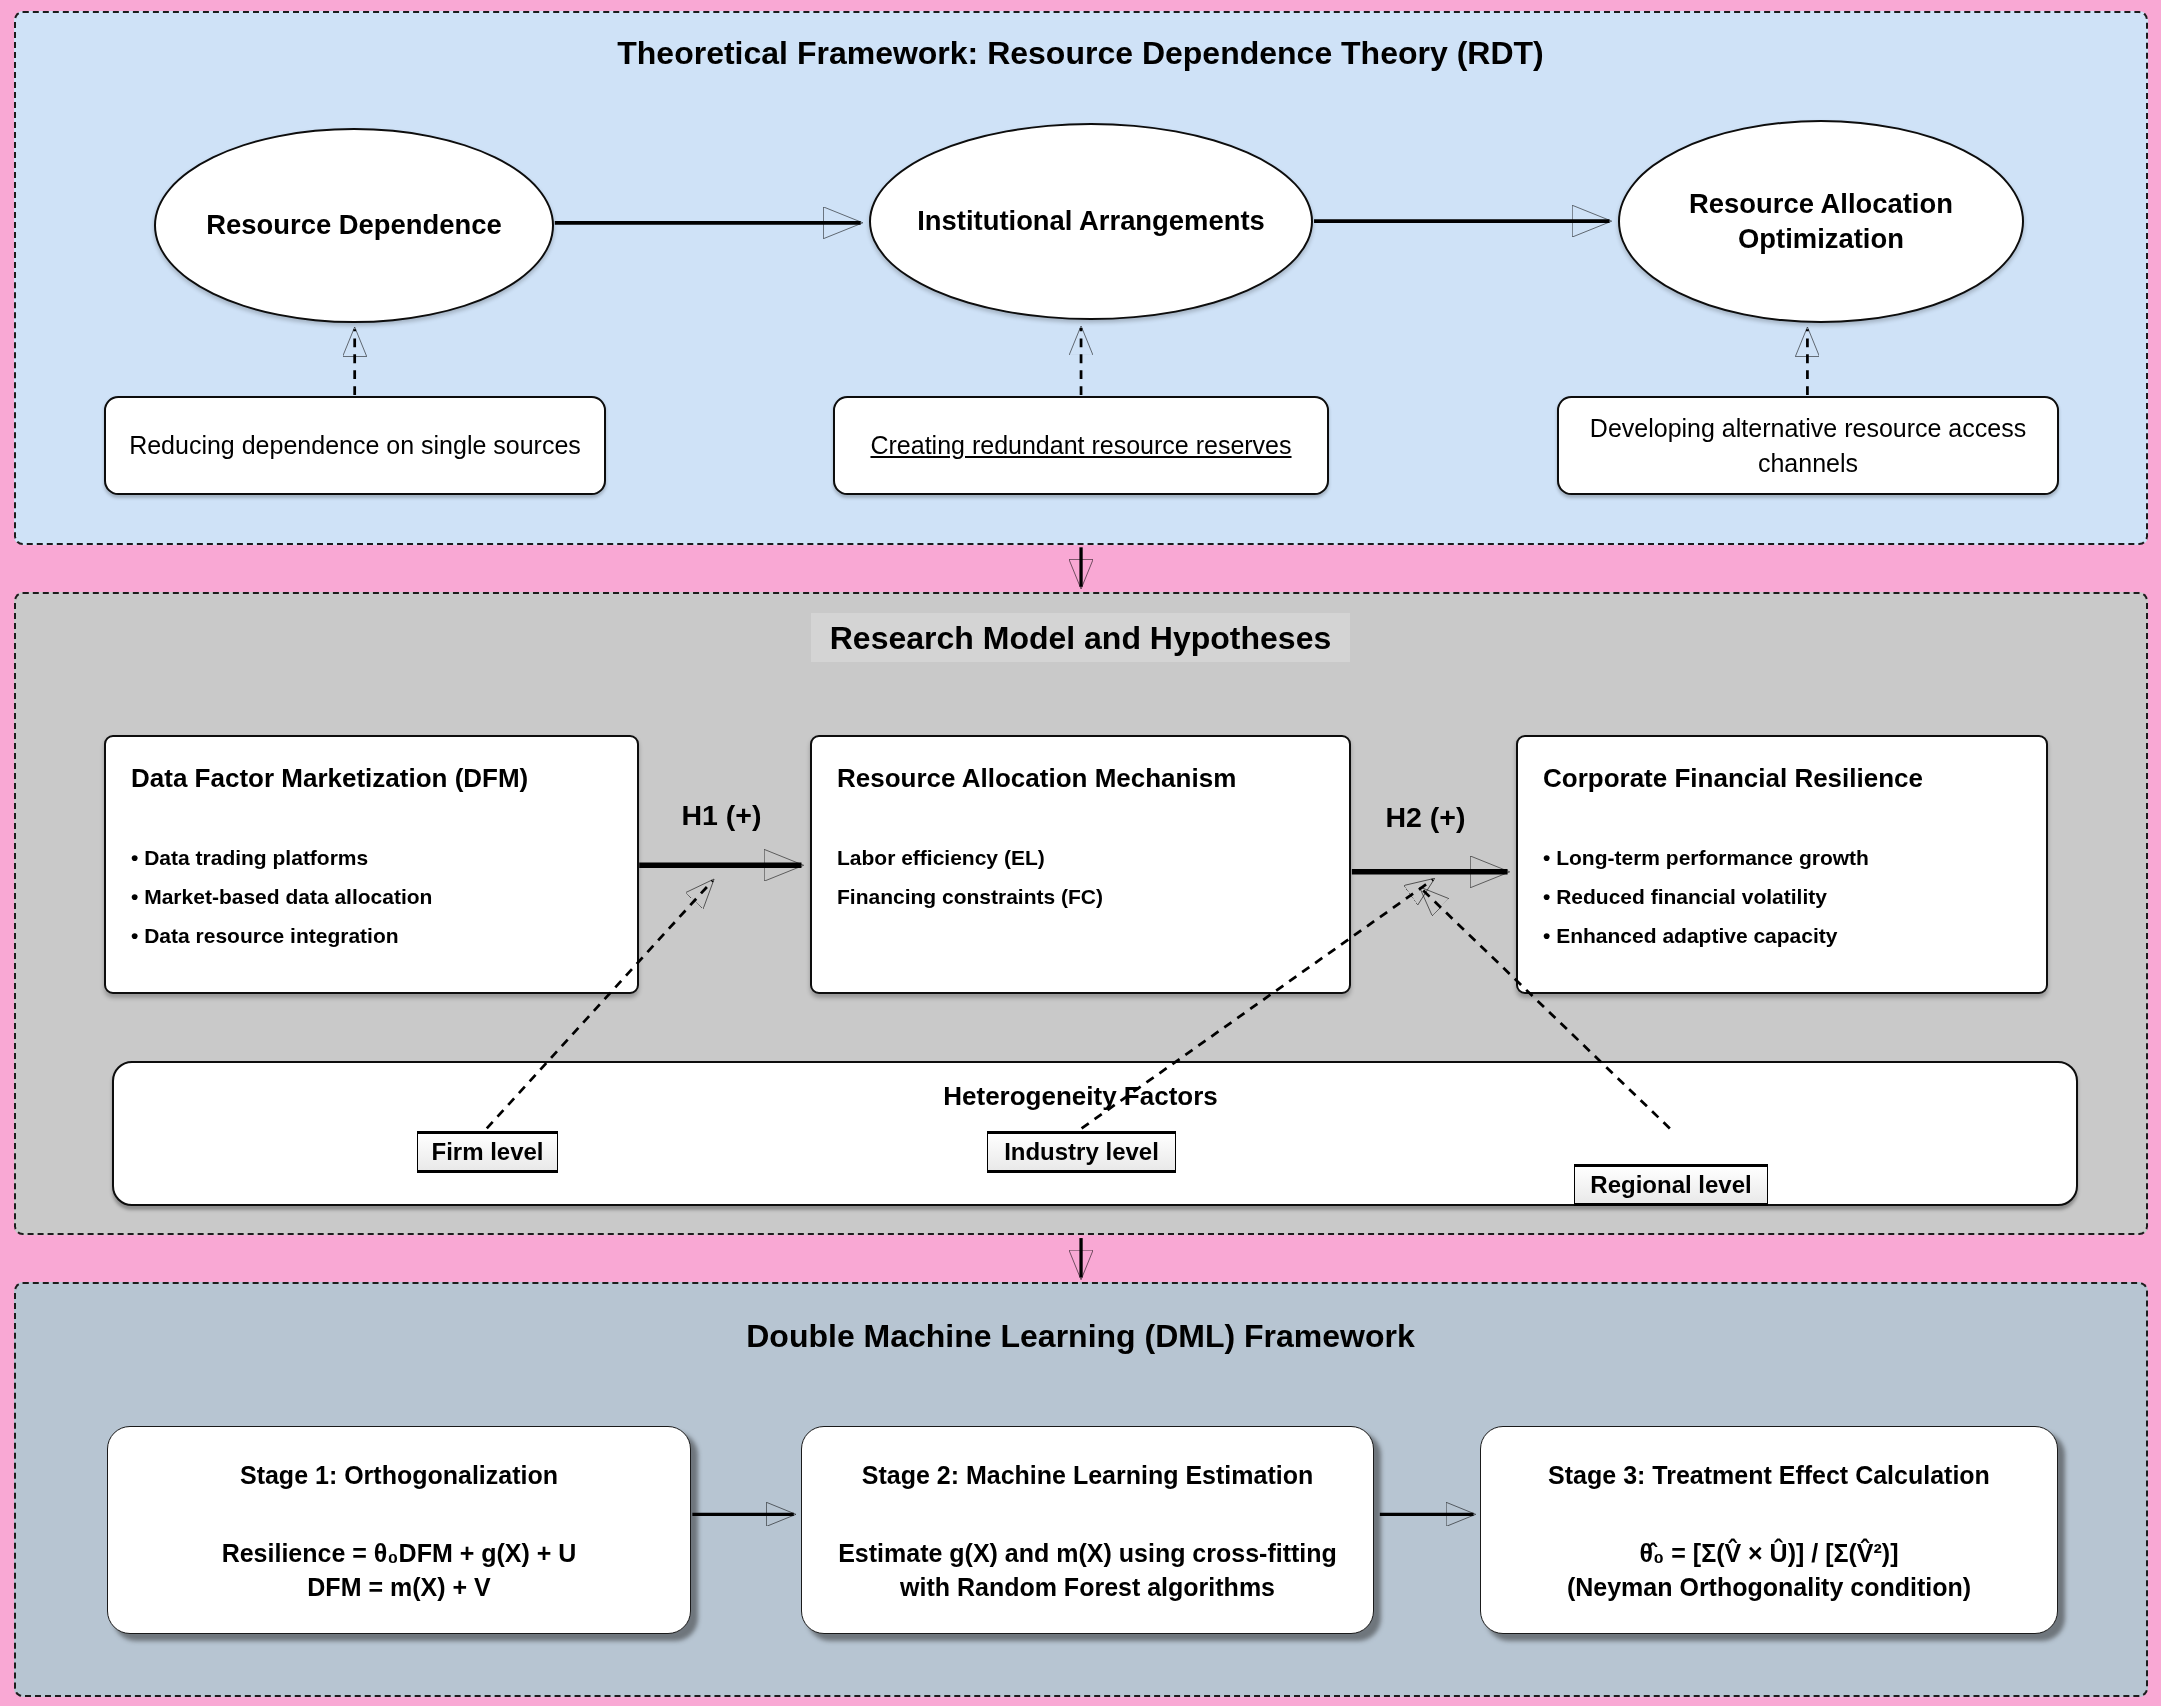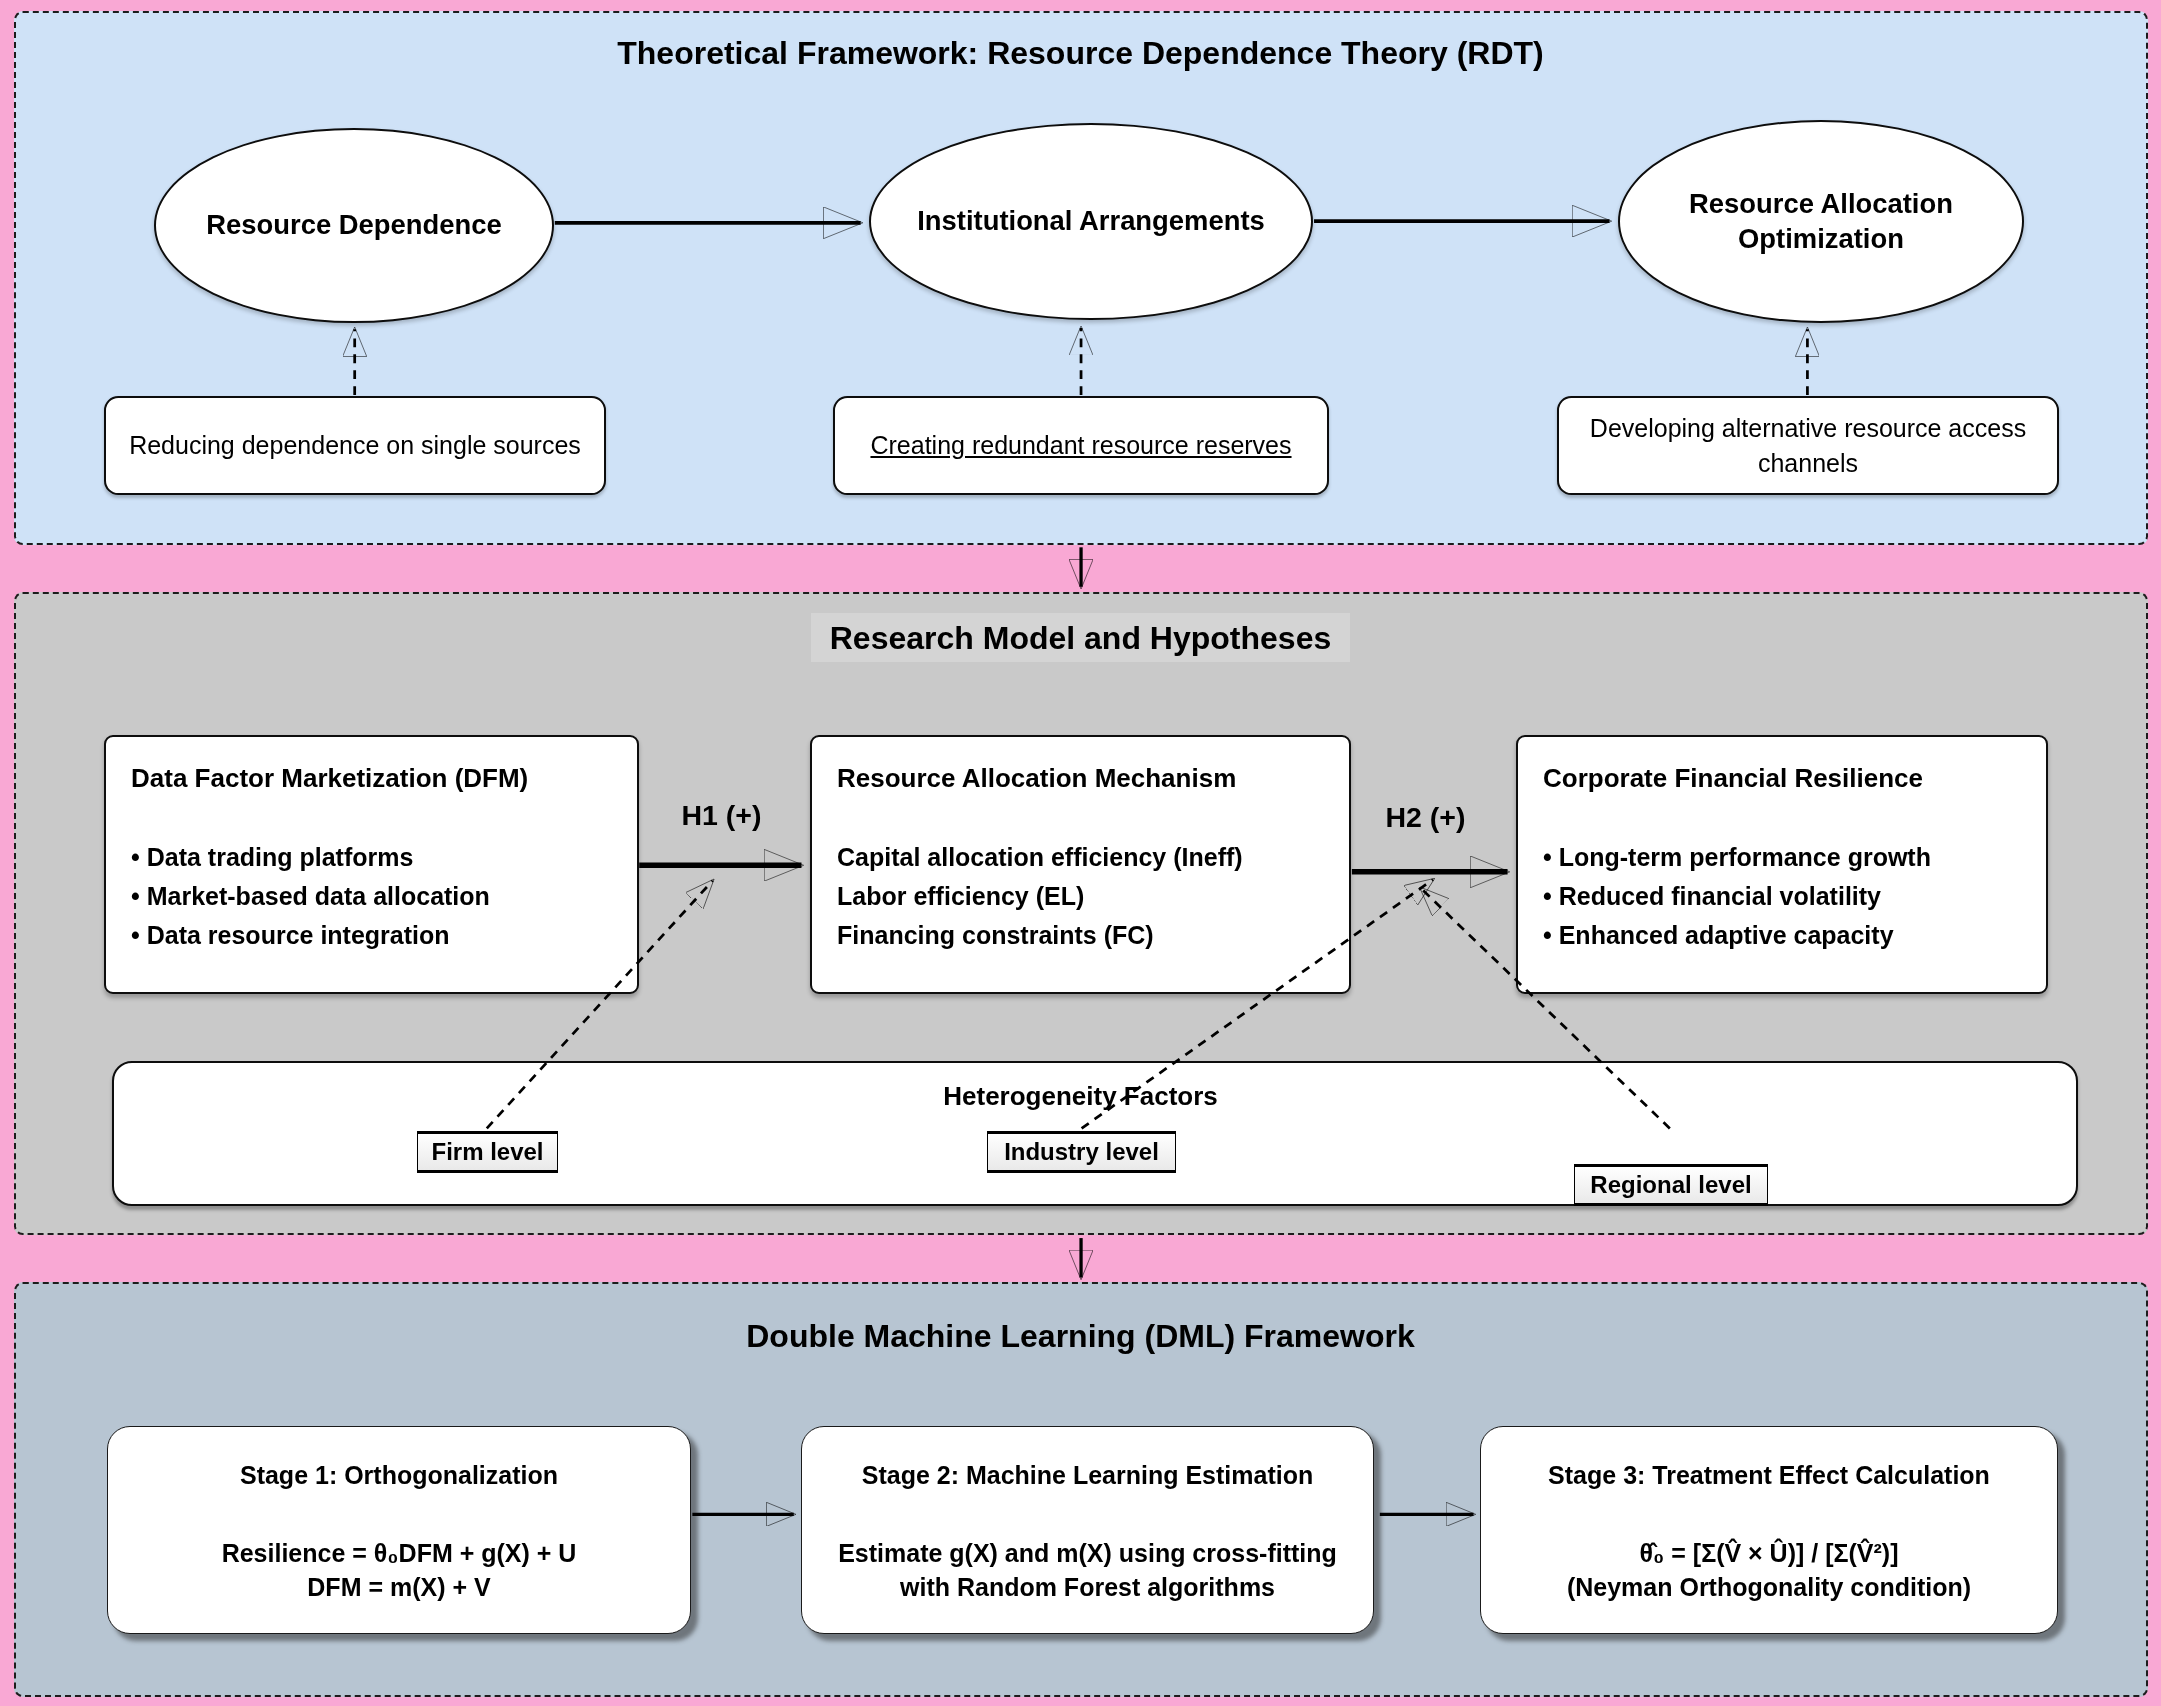--- a/index.html
+++ b/index.html
@@ -33,21 +33,21 @@
   #sb-1 { left:104px;  top:396px; width:502px; height:99px; }
   #sb-2 { left:833px; top:396px; width:496px; height:99px; padding:0 10px;text-decoration:underline; }
   #sb-3 { left:1557px; top:396px; width:502px; height:99px; }
 
   .construct { position:absolute; top:735px; height:259px; background:#ffffff; border:2.2px solid #0d0d0d;
                border-radius:9px; box-sizing:border-box; box-shadow:0 3.3px 4.4px rgba(0,0,0,0.25); }
   #c-1 { left:104px;  width:535px; }
   #c-2 { left:810px; width:541px; }
   #c-3 { left:1516px; width:532px; }
   .c-title { position:absolute; top:26px; left:25px; right:13.7px; font-weight:bold; font-size:26px; }
-  .c-items { position:absolute; top:101px; left:25px; right:8.2px; font-weight:bold; font-size:25px; line-height:39px; }
+  .c-items { position:absolute; top:101px; left:25px; right:8.2px; font-weight:bold; font-size:21px; line-height:39px; }
 
   .hlabel { position:absolute; font-weight:bold; font-size:28.5px; width:159px; text-align:center; }
   #h1 { left:642px; top:799px; }
   #h2 { left:1346px; top:801px; }
 
   #het { position:absolute; left:112px; top:1061px; width:1966px; height:145px; background:#ffffff;
          border:2.2px solid #0d0d0d; border-radius:20px; box-sizing:border-box;
          box-shadow:0 3.8px 3.3px rgba(0,0,0,0.3); }
   #het-title { position:absolute; top:1081px; left:0; width:100%; text-align:center; font-weight:bold; font-size:26px; }
   .level { position:absolute; top:1131px; height:42px; box-sizing:border-box;
@@ -110,21 +110,20 @@
     <div class="c-title">Data Factor Marketization (DFM)</div>
     <div class="c-items">
       <div>• Data trading platforms</div>
       <div>• Market-based data allocation</div>
       <div>• Data resource integration</div>
     </div>
   </div>
   <div class="construct" id="c-2">
     <div class="c-title">Resource Allocation Mechanism</div>
     <div class="c-items">
-      <div>Capital allocation efficiency (Ineff)</div>
       <div>Labor efficiency (EL)</div>
       <div>Financing constraints (FC)</div>
     </div>
   </div>
   <div class="construct" id="c-3">
     <div class="c-title">Corporate Financial Resilience</div>
     <div class="c-items">
       <div>• Long-term performance growth</div>
       <div>• Reduced financial volatility</div>
       <div>• Enhanced adaptive capacity</div>

